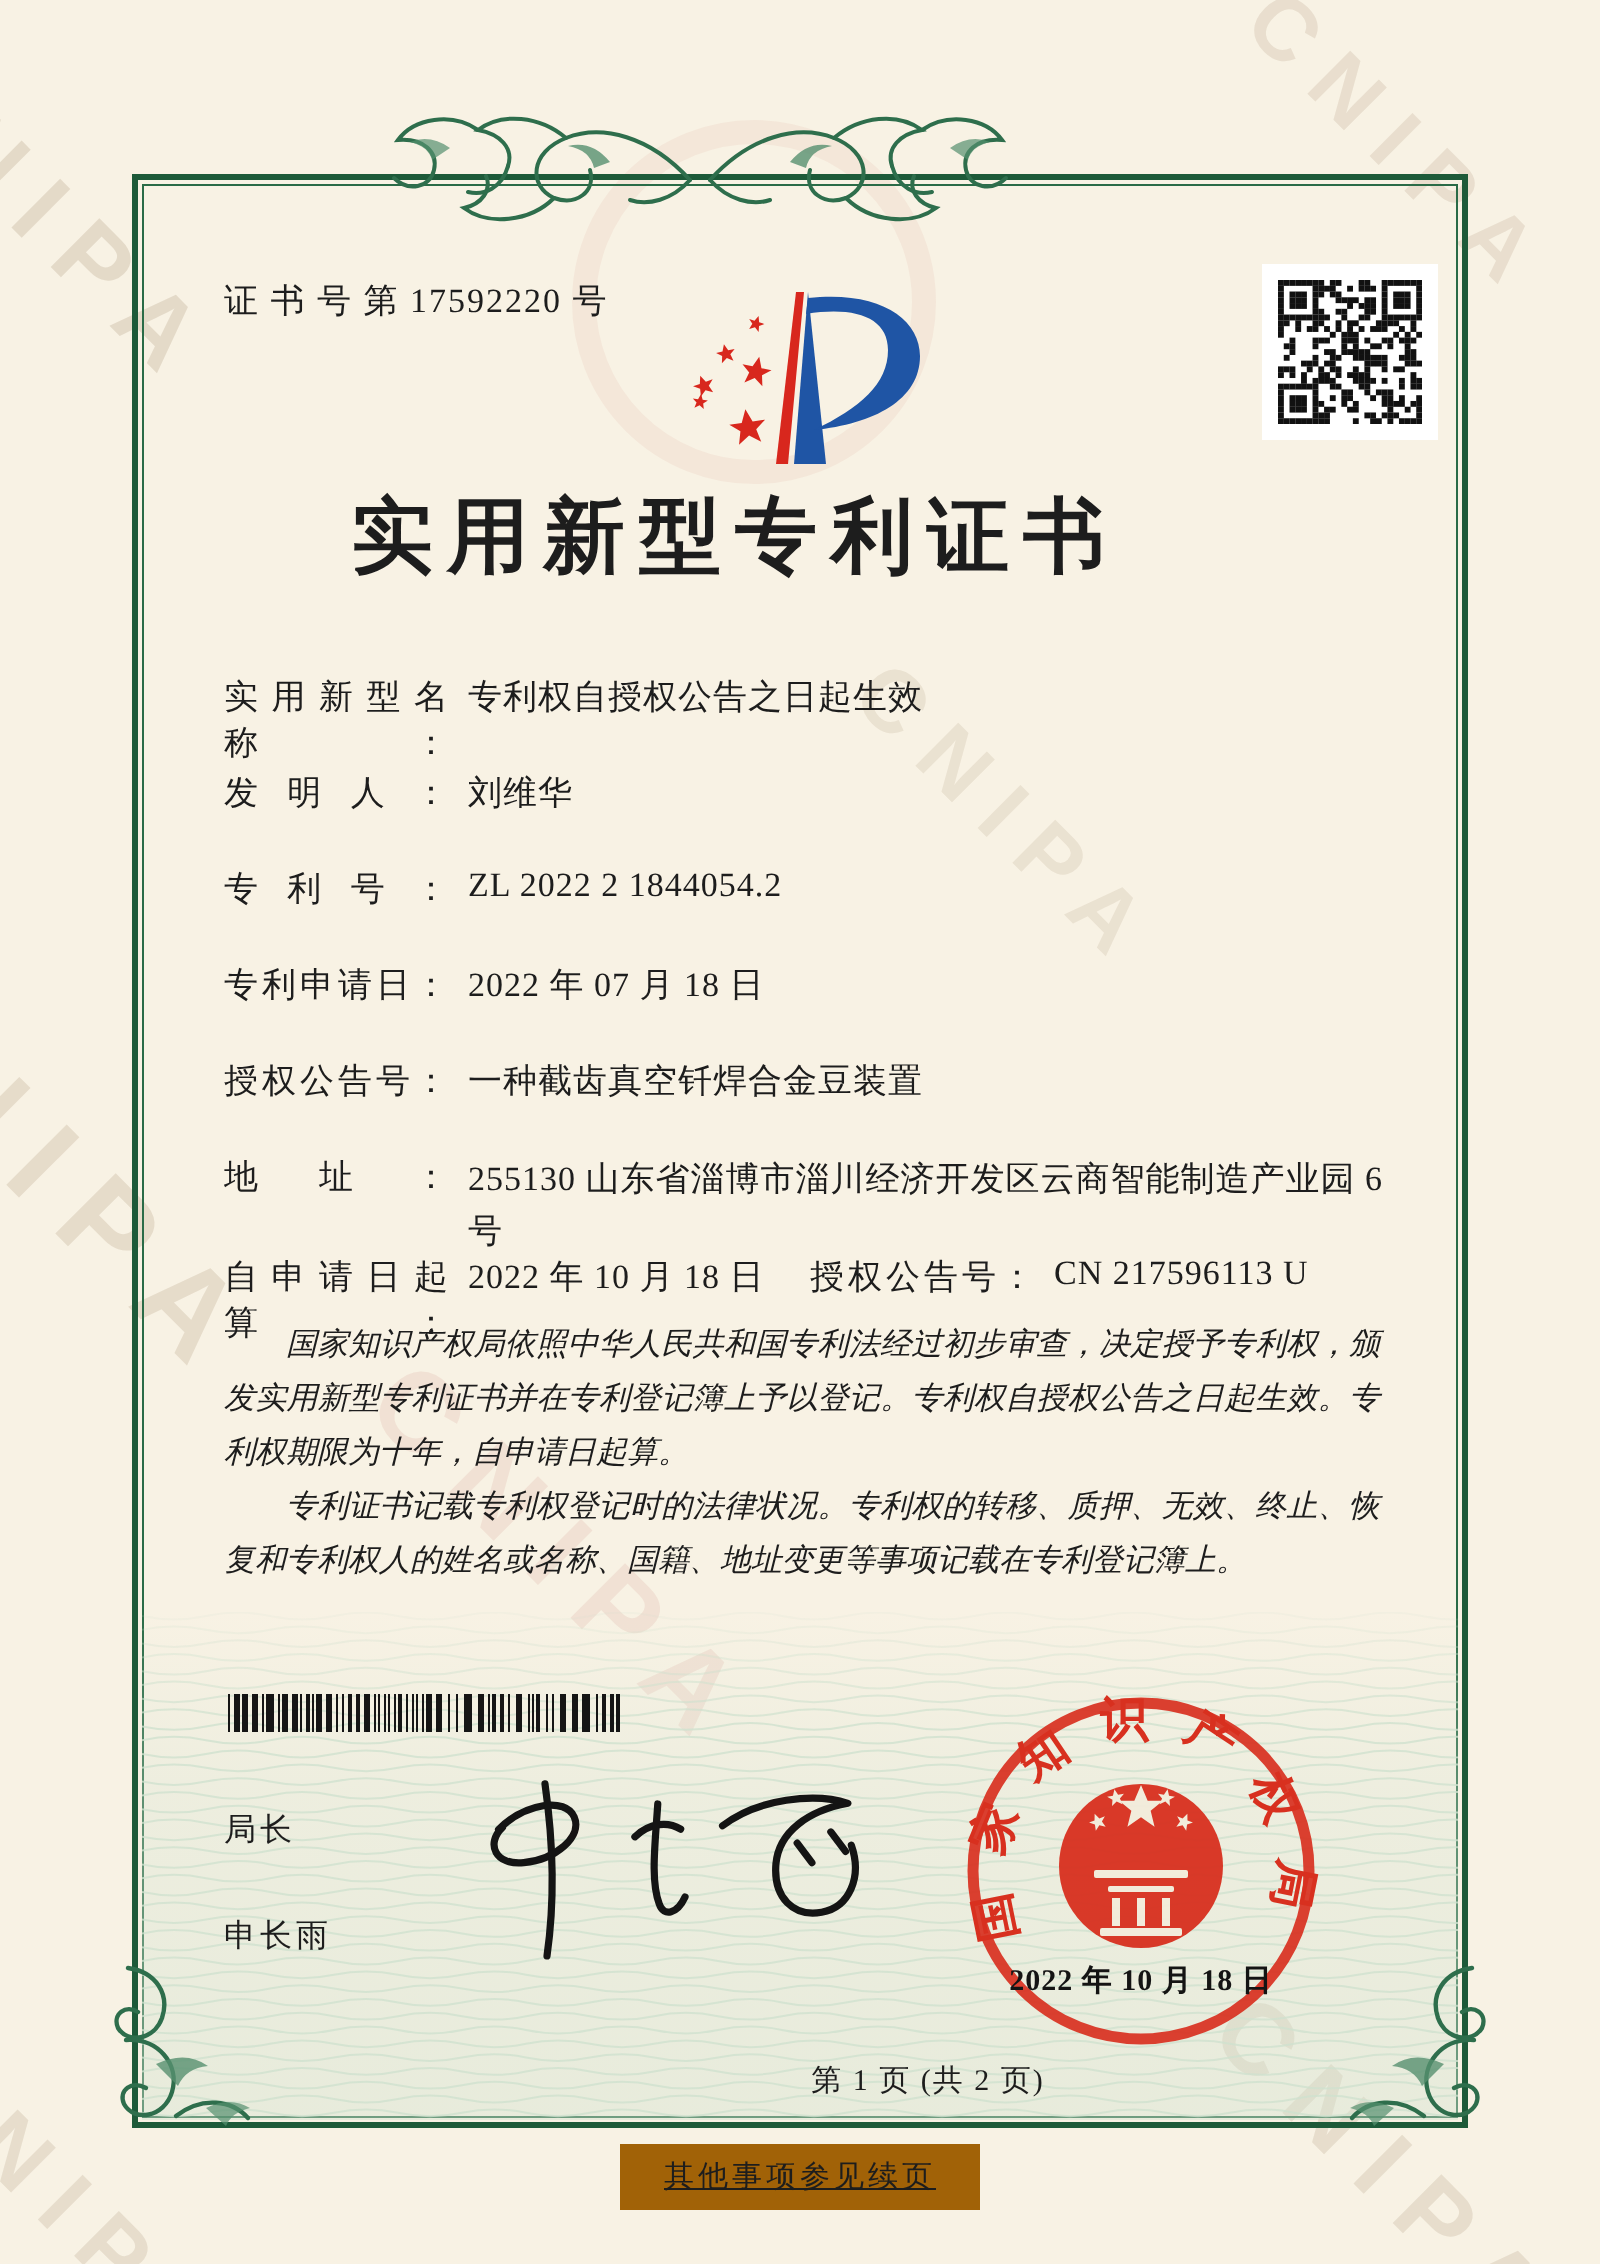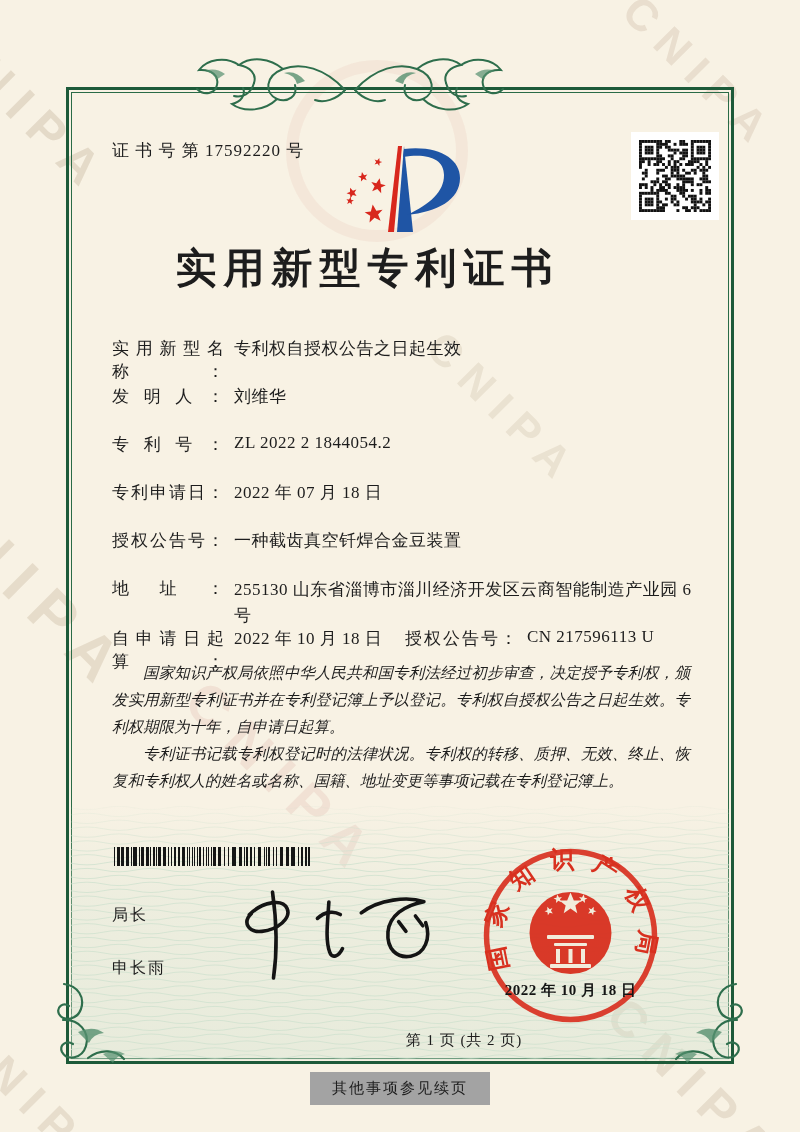--- a/index.html
+++ b/index.html
@@ -63,21 +63,21 @@
 
   #seal-svg { position:absolute; left:478px; top:843px; }
   #seal-arc-text { font-size:24px; font-weight:700; letter-spacing:16px; fill:#d8301f;
     font-family:"Liberation Serif","DejaVu Serif",serif; }
   #seal-date { font-size:15px; font-weight:700; fill:#141414; letter-spacing:.5px;
     font-family:"Liberation Serif","DejaVu Serif",serif; }
 
   #footer-page { left:66px; top:1031px; width:796px; text-align:center; font-size:15px; letter-spacing:1px; }
   #footer-note-box {
     position:absolute; left:50%; top:1072px; transform:translateX(-50%);
-    background:#a3a3a3; padding:7px 22px; font-size:15px; letter-spacing:2px;
+    background:#a16207; padding:7px 22px; font-size:15px; letter-spacing:2px;text-decoration:underline;
   }
 
   #qr-patch { position:absolute; left:631px; top:132px; width:88px; height:88px; background:#ffffff; }
   #qr-code  { position:absolute; left:8px; top:8px; }
 
   svg { display:block; }
 </style>
 </head>
 <body>
 

